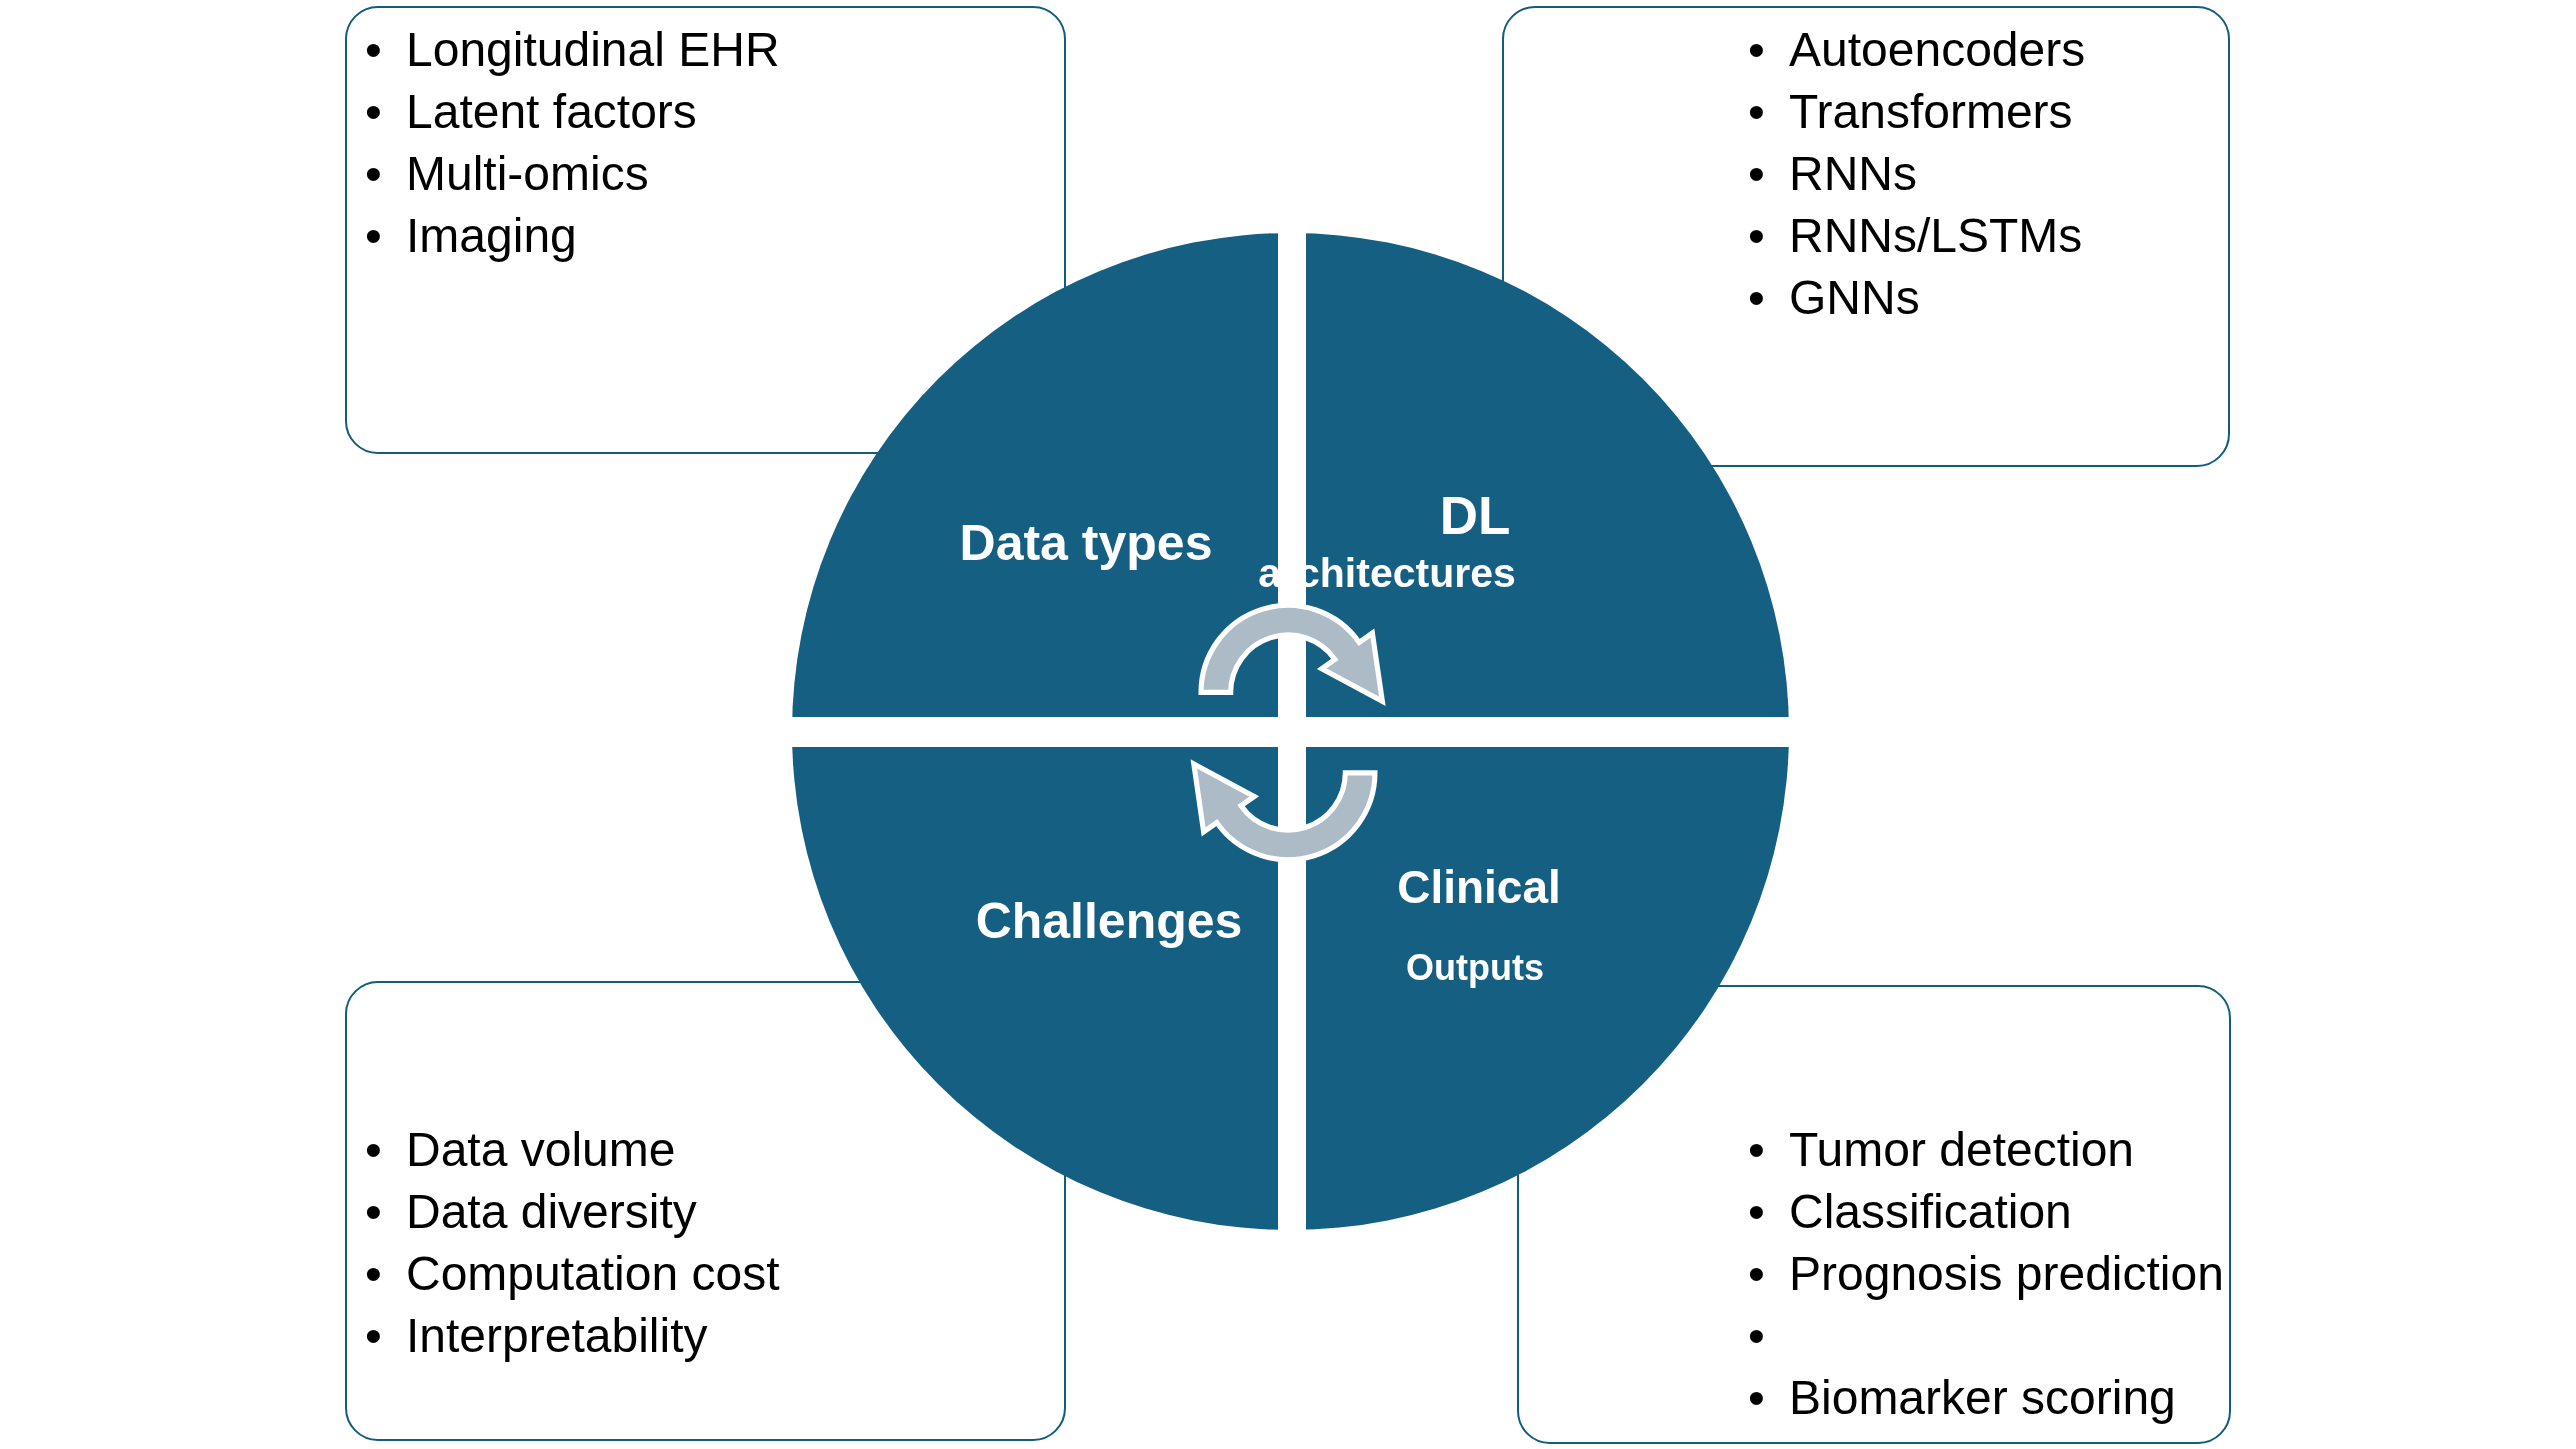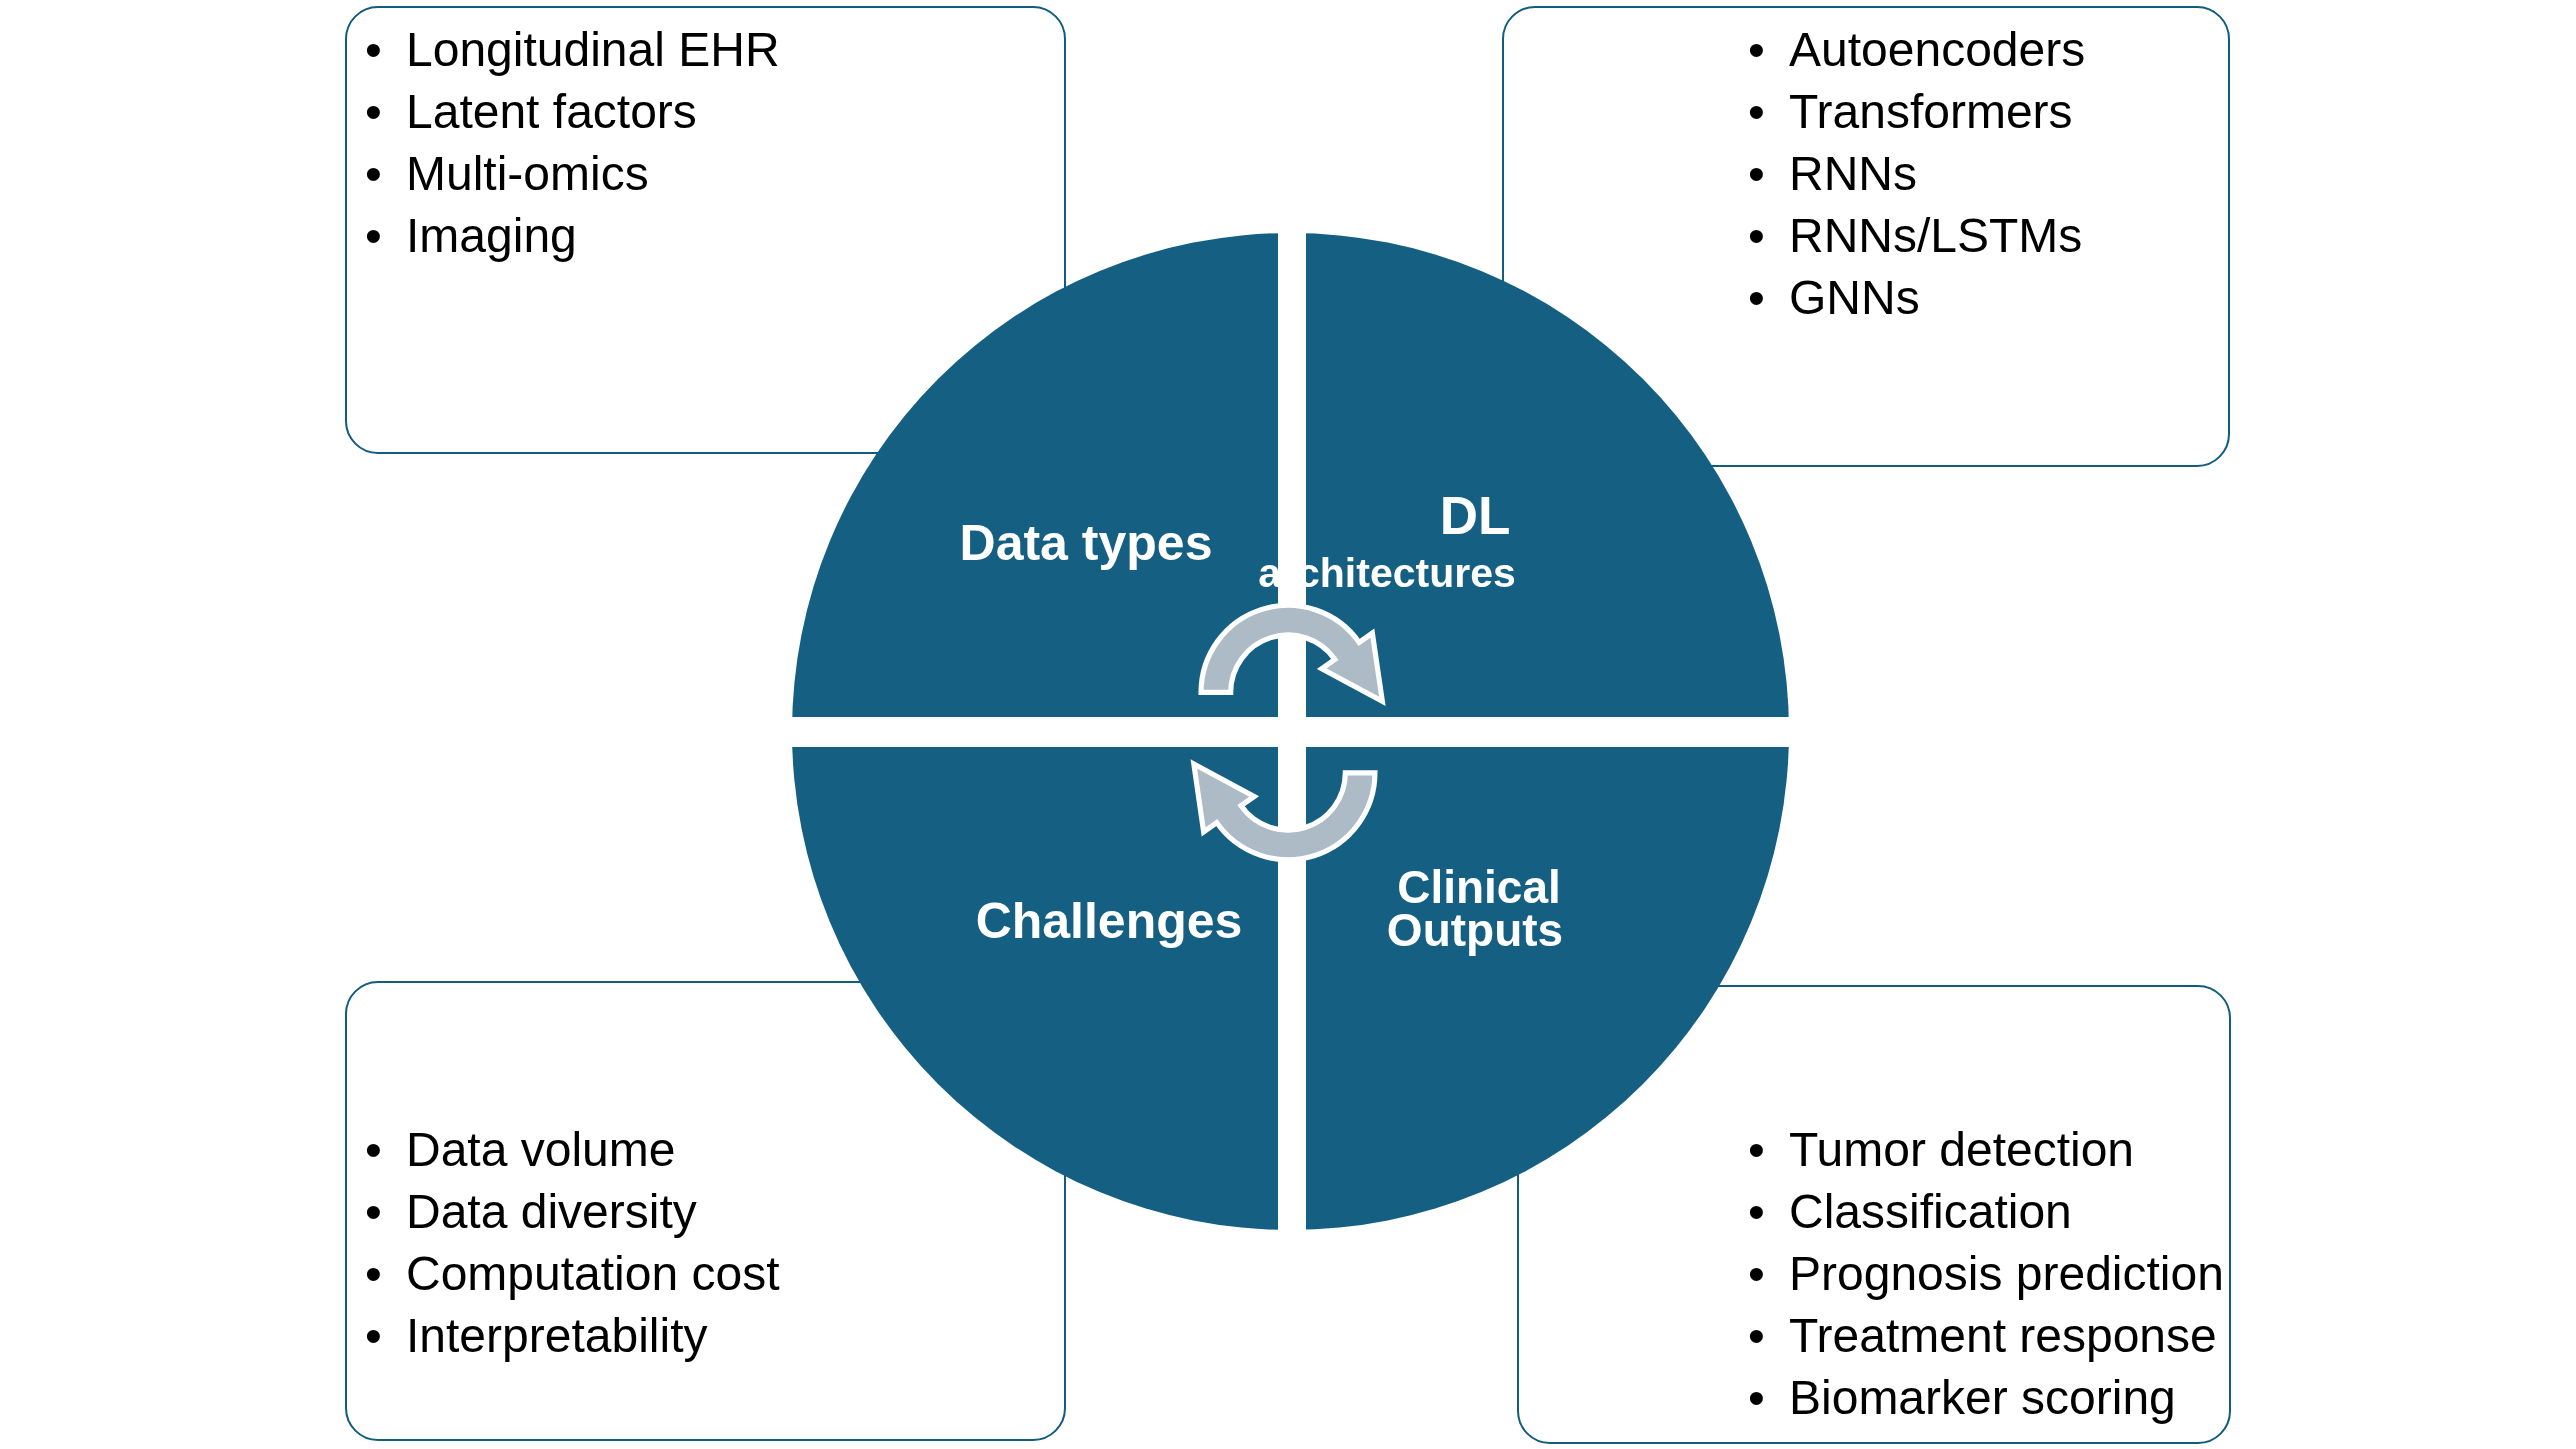--- a/index.html
+++ b/index.html
@@ -53,21 +53,21 @@
     color: #ffffff;
     font-weight: 700;
     white-space: nowrap;
     letter-spacing: 0px;
   }
   #lbl-datatypes  { left: 1086px; top: 543px;  font-size: 50px; }
   #lbl-dl         { left: 1475px; top: 515px;  font-size: 53px; }
   #lbl-arch       { left: 1387px; top: 573px;  font-size: 41px; }
   #lbl-challenges { left: 1109px; top: 921px; font-size: 50px; }
   #lbl-clinical   { left: 1479px; top: 887px; font-size: 46px; }
-  #lbl-outputs    { left: 1475px; top: 930px; font-size: 46px; }
+  #lbl-outputs    { left: 1475px; top: 968px; font-size: 36px; }
 
   
   .blist {
     position: absolute;
     font-size: 48px;
     line-height: 62px;
     color: #000000;
     white-space: nowrap;
   }
   .blist .li { display: flex; align-items: baseline; }
@@ -192,21 +192,20 @@
     <div class="li">
         <span class="bullet">•</span>
         <span>Classification</span>
       </div>
     <div class="li">
         <span class="bullet">•</span>
         <span>Prognosis prediction</span>
       </div>
     <div class="li">
         <span class="bullet">•</span>
-        <span>Treatment response</span>
       </div>
     <div class="li">
         <span class="bullet">•</span>
         <span>Biomarker scoring</span>
       </div>
   </div>
 
 </div>
 
 

